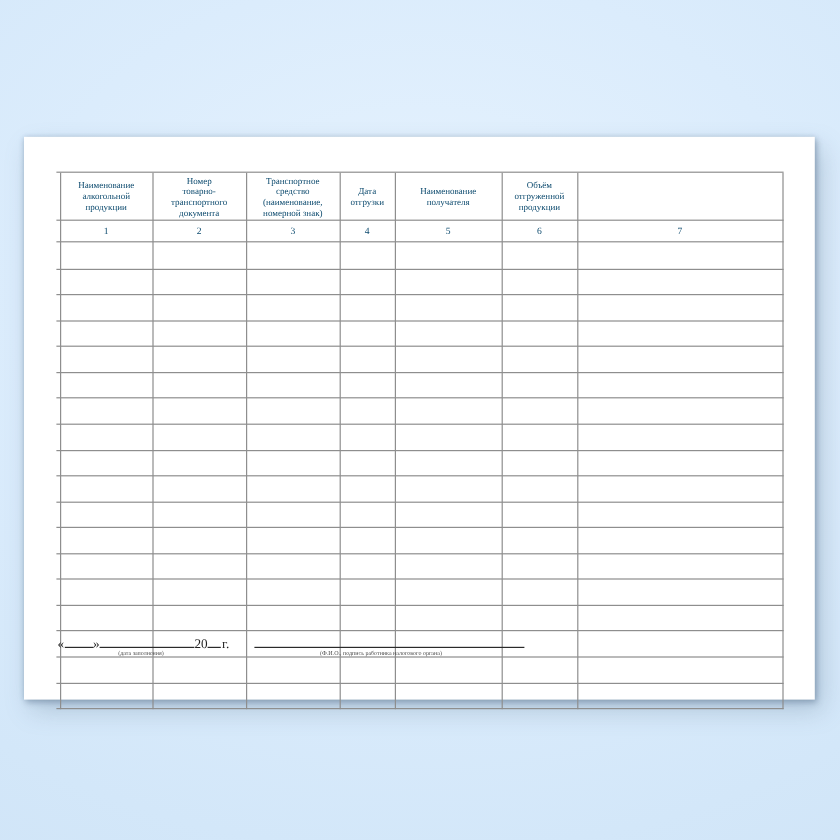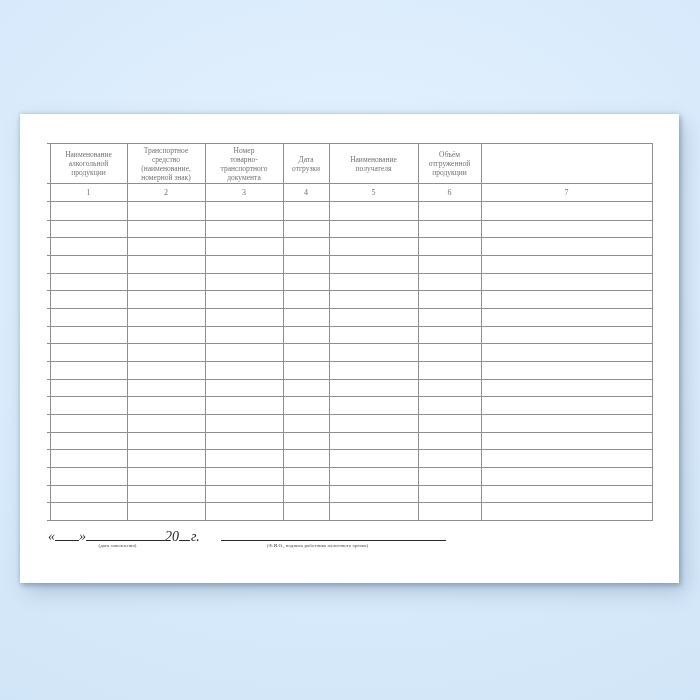--- a/index.html
+++ b/index.html
@@ -8,67 +8,67 @@
     font-family:"Liberation Serif","DejaVu Serif",serif;
     background:radial-gradient(120% 95% at 50% 35%, #e7f3fe 0%, #dbecfc 40%, #d3e7f9 70%, #cde2f5 100%);
     position:relative;
   }
   .paper{
     position:absolute;left:20px;top:114px;width:659px;height:469px;
     background:#ffffff;
     box-shadow:2px 3px 5px rgba(100,125,150,.45), 6px 9px 20px rgba(100,125,150,.33), 0 0 4px rgba(110,135,160,.35);
   }
   .table-wrap{
-    position:absolute;left:27px;top:29px;width:606px;height:378px;
+    position:absolute;left:27px;top:29px;width:606px;height:448px;
     border-top:1px solid #8e8e8e;box-sizing:border-box;
-    color:#737373;
+    color:#0c4a6e;
   }
   .thead{display:flex;padding-left:3px;height:40px;border-bottom:1px solid #8e8e8e;box-sizing:border-box;}
   .thead .cell{
     display:flex;align-items:center;justify-content:center;
     text-align:center;white-space:pre-line;
     font-size:7.5px;line-height:9px;box-sizing:border-box;padding:0 2px;
   }
   .tnums{display:flex;padding-left:3px;height:18px;border-bottom:1px solid #8e8e8e;box-sizing:border-box;}
   .tnums .cell{
     display:flex;align-items:center;justify-content:center;
     font-size:8px;box-sizing:border-box;
   }
   .c0{width:77px}.c1{width:78px}.c2{width:78px}.c3{width:46px}.c4{width:89px}.c5{width:63px}.c6{width:171px}
   .tbody{position:absolute;left:0;right:0;top:59px;bottom:0;display:flex;flex-direction:column;}
   .trow{flex:1;border-bottom:1px solid #8e8e8e;}
   .vlines{position:absolute;left:0;top:0;bottom:0;width:100%;pointer-events:none;}
   .vline{position:absolute;top:0;bottom:0;width:1px;background:#8e8e8e;}
   .footer{position:absolute;left:28px;top:418px;width:606px;height:30px;color:#1f1f1f;}
-  .footer-line{white-space:nowrap;font-size:14px;line-height:10px;font-style:italic;}
+  .footer-line{white-space:nowrap;font-size:11px;line-height:10px;}
   .u{display:inline-block;border-bottom:1px solid #2a2a2a;}
   .u1{width:24px}.u2{width:79px}.u3{width:11px}.u4{width:225px}
   .sp{display:inline-block;width:21px}
   .gsuffix{padding-left:1px}
   .cap{position:absolute;top:11px;font-size:5px;line-height:6px;color:#4a4a4a;text-align:center;}
   .cap1{left:30px;width:79px;}
   .cap2{left:157px;width:225px;}
 </style>
 </head>
 <body>
 
 <div class="paper">
   <div class="table-wrap">
     <div class="thead" id="thead">
         <div class="cell c0">Наименование
 алкогольной
 продукции</div>
+        <div class="cell c2">Номер
+товарно-
+транспортного
+документа</div>
         <div class="cell c1">Транспортное
 средство
 (наименование,
 номерной знак)</div>
-        <div class="cell c2">Номер
-товарно-
-транспортного
-документа</div>
         <div class="cell c3">Дата
 отгрузки</div>
         <div class="cell c4">Наименование
 получателя</div>
         <div class="cell c5">Объём
 отгруженной
 продукции</div>
       </div>
     <div class="tnums" id="tnums">
         <div class="cell c0">1</div>

